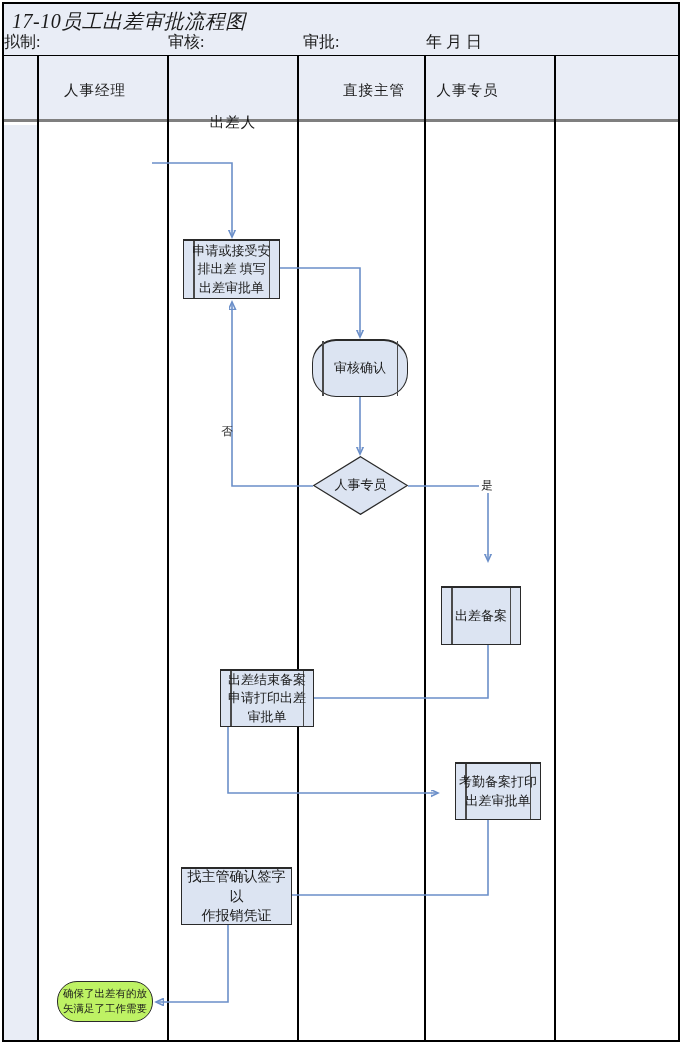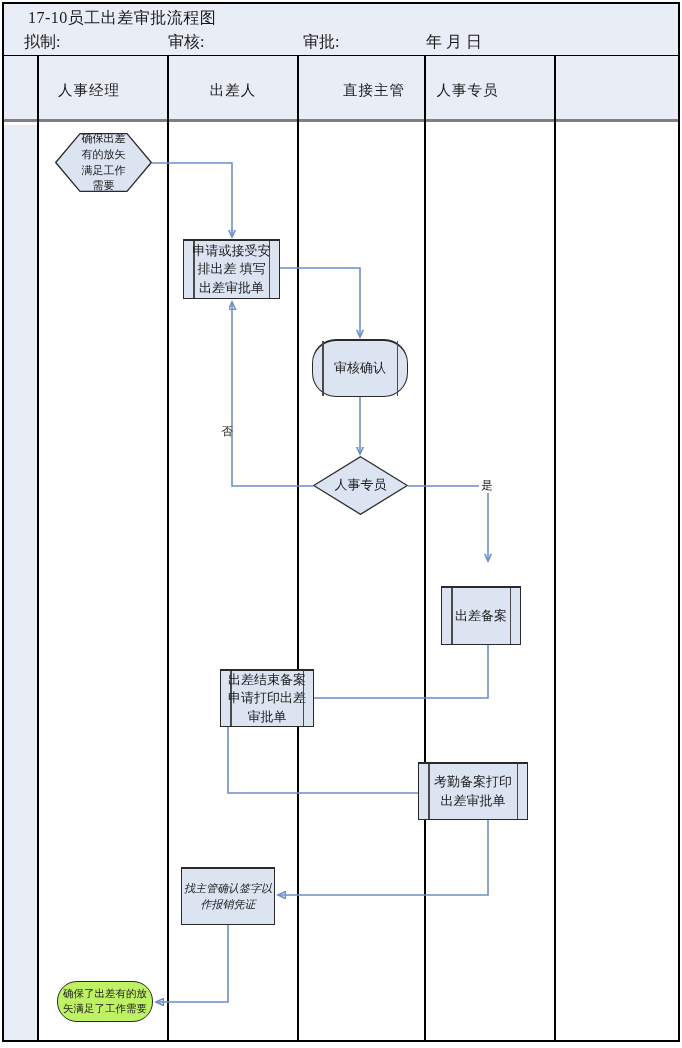--- a/index.html
+++ b/index.html
@@ -26,27 +26,28 @@
   
   .title-area {
     position: absolute;
     left: 4px; top: 4px;
     width: 674px; height: 52px;
     background: #e9edf6;
     border-bottom: 1.5px solid #000;
   }
   .doc-title {
     position: absolute;
-    left: 24px; top: 4px;
-    font-size: 16px;
+    left: 8px; top: 4px;
+    font-size: 20px;
     letter-spacing: 0.5px;
     white-space: nowrap;
+    font-style: italic;
   }
   .meta-label { position: absolute; top: 28px; font-size: 16px; white-space: nowrap; }
-  .meta-drafted  { left: 20px; }
+  .meta-drafted  { left: 0; }
   .meta-reviewed { left: 164px; }
   .meta-approved { left: 299px; text-align: right; }
   .meta-date     { left: 422px; }
 
   
   .header-row {
     position: absolute;
     left: 4px; top: 56px;
     width: 674px; height: 66px;
     background: #e9edf6;
@@ -54,22 +55,22 @@
   }
   .lane-label {
     position: absolute;
     top: 78px;
     height: 24px;
     font-size: 14.5px;
     letter-spacing: 1px;
     text-align: center;
     line-height: 24px;
   }
-  .lane-1 { left: 24px;  width: 130px; }
-  .lane-2 { left: 168px; width: 130px; }
+  .lane-1 { left: 30px;  width: 130px; }
+  .lane-2 { left: 168px; width: 130px; margin-top: 32px; }
   .lane-3 { left: 298px; width: 152px; }
   .lane-4 { left: 403px; width: 129px; }
   .lane-5 { left: 555px; width: 123px; }
 
   
   .left-strip {
     position: absolute;
     left: 4px; top: 125px;
     width: 33.5px; height: 915px;
     background: #e9edf6;
@@ -130,22 +131,22 @@
   .sidebar.l { left: 9px; }
   .sidebar.r { right: 9px; }
   .shape-svg { position: absolute; inset: 0; width: 100%; height: 100%; }
 
   .n-start    { left: 55px;  top: 133px; width: 97px; height: 59px; font-size: 11px; }
   .n-apply    { left: 183px; top: 239px; width: 97px; height: 60px; }
   .n-review   { left: 312px; top: 339px; width: 96px; height: 58px; border-radius: 24px; }
   .n-decision { left: 313px; top: 456px; width: 95px; height: 59px; }
   .n-filing   { left: 441px; top: 586px; width: 80px; height: 59px; }
   .n-endfile  { left: 181px; top: 669px; width: 94px; height: 58px; margin-left: 39px; }
-  .n-attend   { left: 418px; top: 762px; width: 110px; height: 58px; }
-  .n-sign     { left: 181px; top: 867px; width: 94px; height: 58px; font-size: 11px; font-style: italic; }
+  .n-attend   { left: 455px; top: 762px; width: 86px; height: 58px; }
+  .n-sign     { left: 181px; top: 867px; width: 111px; height: 58px; font-size: 14px; }
   .n-end      {
     left: 57px; top: 981px; width: 96px; height: 41px;
     background: #bef264;
     border: 1.3px solid #2a2a2a;
     border-radius: 20px;
     font-size: 10.5px;
     line-height: 1.35;
   }
 
   
@@ -202,29 +203,20 @@
     <path d="M408,486 H488 V560" marker-end="url(#arr)"></path>
     <path d="M488,622 V698 H279" marker-end="url(#arr)"></path>
     <path d="M228,727 V793 H437" marker-end="url(#arr)"></path>
     <path d="M488,820 V895 H279" marker-end="url(#arr)"></path>
     <path d="M228,925 V1002 H157" marker-end="url(#arr)"></path>
   </svg>
 
   <div class="edge-label lbl-no">否</div>
   <div class="edge-label lbl-yes">是</div>
 
-  <div class="node n-start">
-    <svg class="shape-svg" viewBox="0 0 97 59" preserveAspectRatio="none">
-      <polygon points="25,0.7 72,0.7 96.3,29.5 72,58.3 25,58.3 0.7,29.5" fill="#dce4f2" stroke="#2a2a2a" stroke-width="1.3"></polygon>
-    </svg>
-    <div class="node-text">确保出差
-有的放矢
-满足工作
-需要</div>
-  </div>
 
   <div class="node box n-apply">
     <div class="sidebar l"></div>
     <div class="sidebar r"></div>
     <div class="node-text">申请或接受安
 排出差 填写
 出差审批单</div>
   </div>
 
   <div class="node box n-review">

